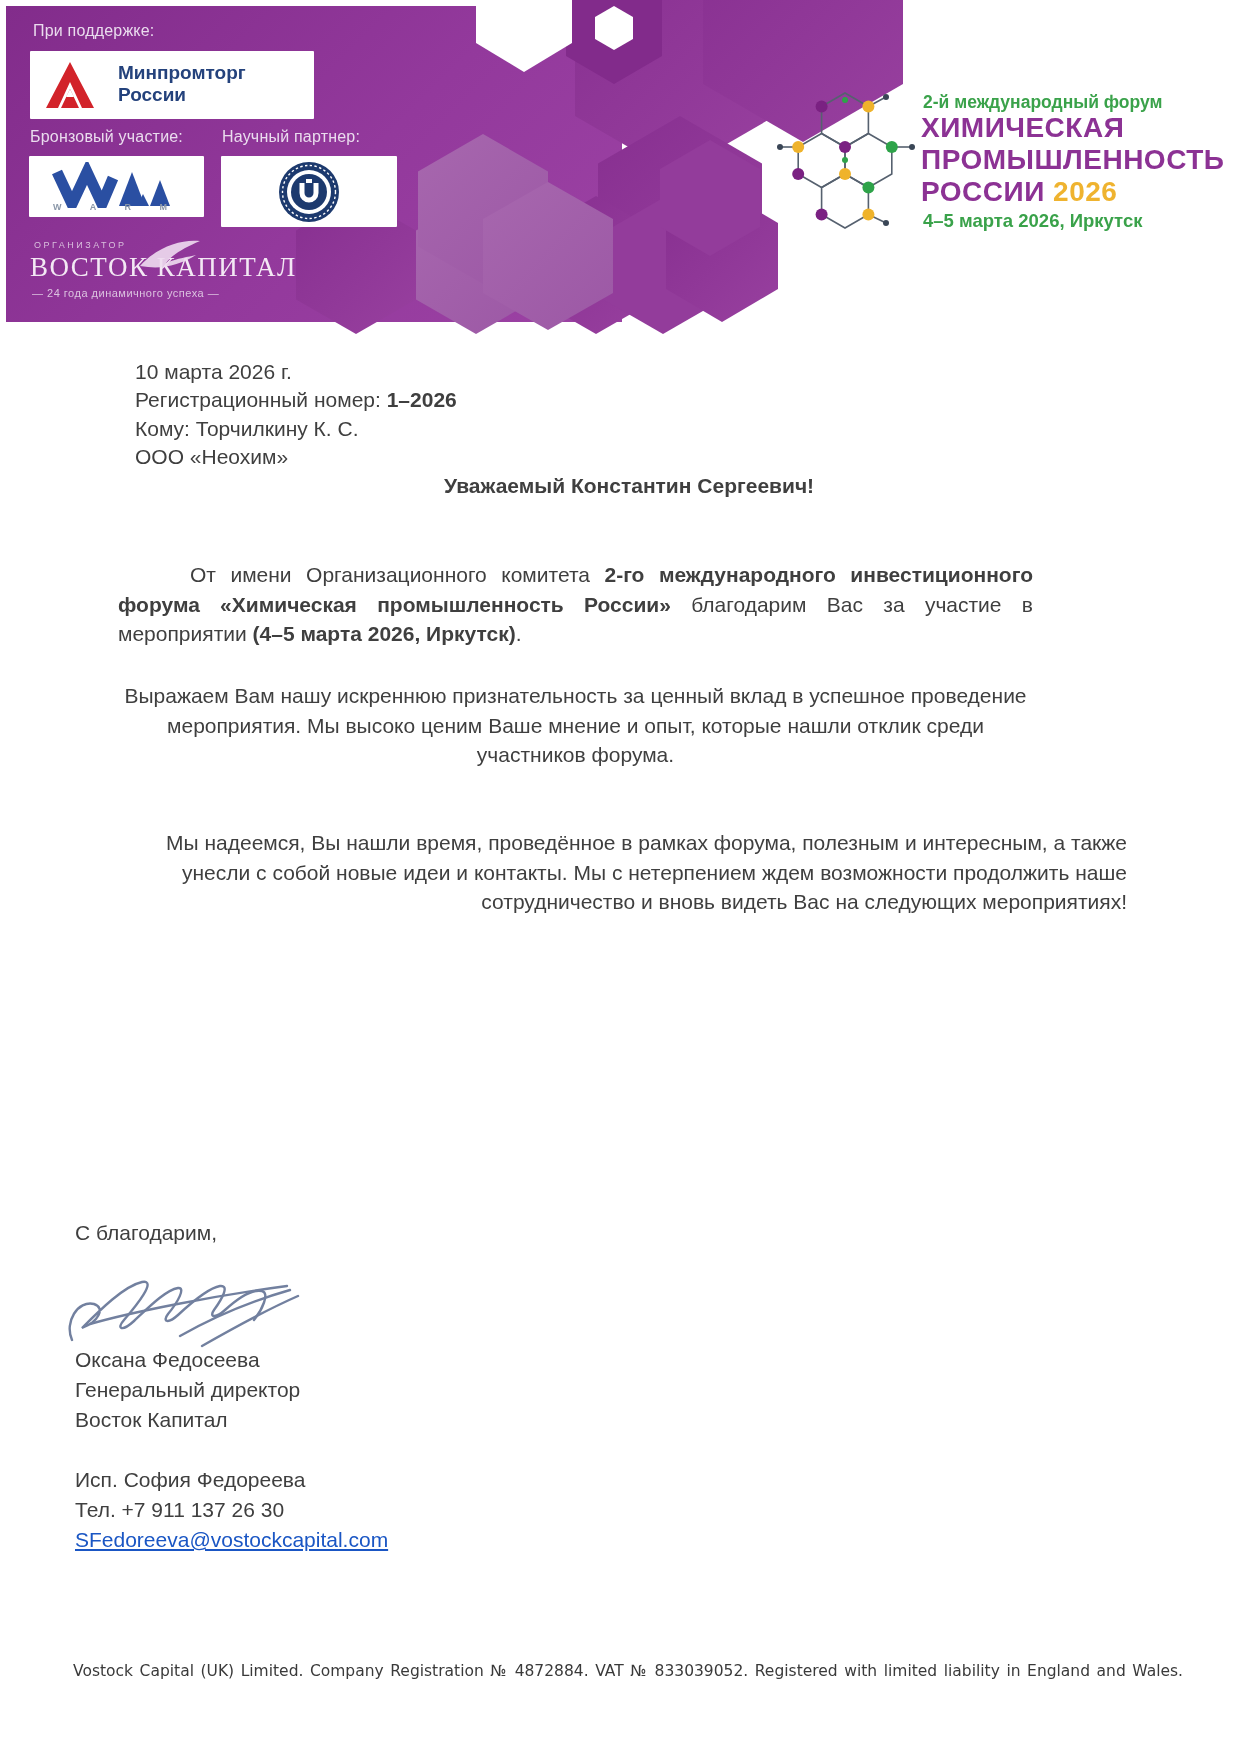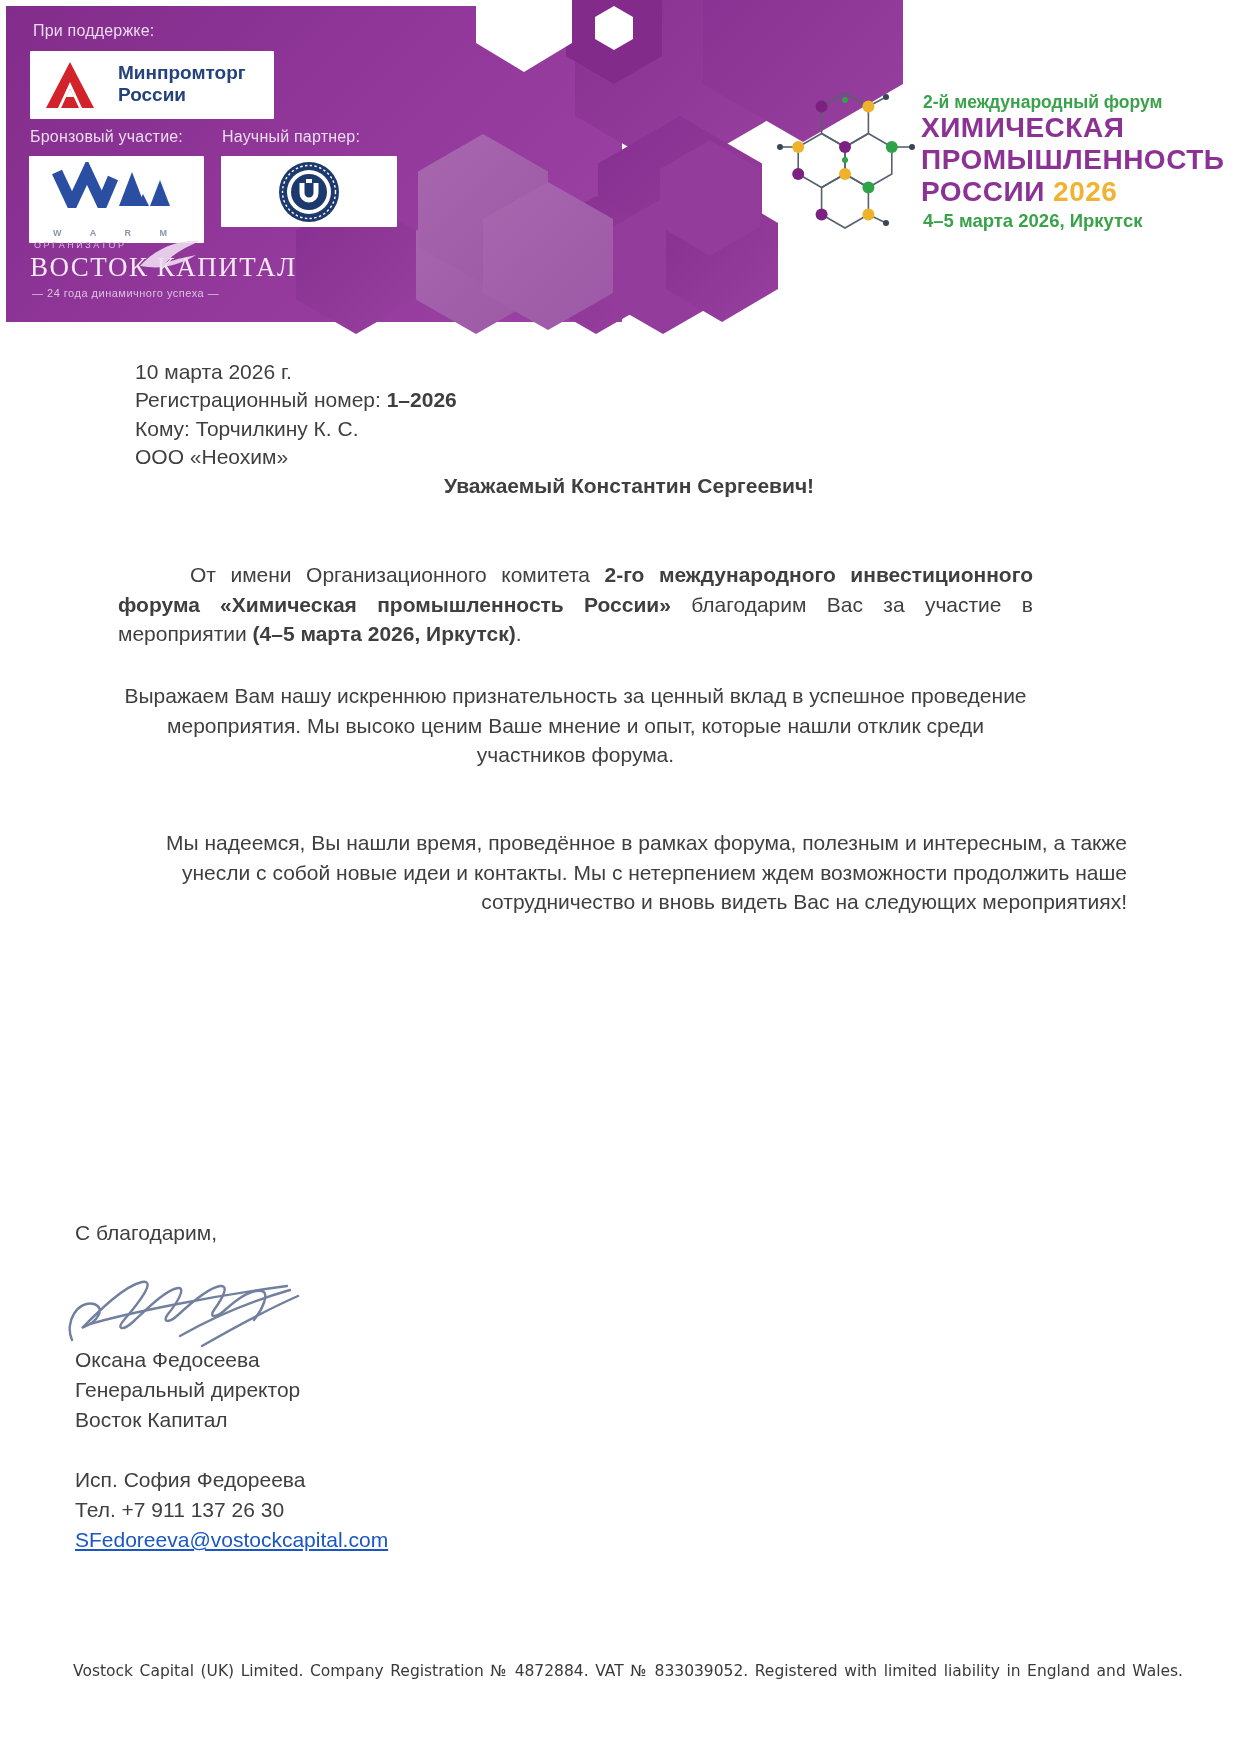--- a/index.html
+++ b/index.html
@@ -71,36 +71,36 @@
     <div class="hex hex-p" style="left:666px;top:190px;width:112px;height:132px;"></div>
     <div class="hex hex-light" style="left:418px;top:134px;width:130px;height:150px;"></div>
     <div class="hex hex-light" style="left:483px;top:182px;width:130px;height:148px;"></div>
     <div class="hex hex-mid" style="left:660px;top:140px;width:100px;height:116px;"></div>
     <div class="hex hex-dark" style="left:566px;top:-28px;width:96px;height:112px;"></div>
     <div class="hex hex-white" style="left:476px;top:-44px;width:96px;height:116px;"></div>
     <div class="hex hex-white" style="left:595px;top:6px;width:38px;height:44px;"></div>
 
     <div class="hdr-label" style="left:33px;top:22px;">При поддержке:</div>
 
-    <div class="card" style="left:30px;top:51px;width:244px;height:68px;">
+    <div class="card" style="left:30px;top:51px;width:244px;height:68px;padding-left:40px;">
       <svg width="52" height="50" style="position:absolute;left:14px;top:9px;" viewBox="0 0 52 50">
         <path d="M26,2 L50,48 L38,48 L26,22 L14,48 L2,48 Z" fill="#d2232a"></path>
         <path d="M17,48 L26,29 L35,48 Z" fill="#d2232a"></path>
         <path d="M22,37 L26,29 L30,37 Z" fill="#ffffff"></path>
       </svg>
       <div class="mpt-text">
         <div>Минпромторг</div>
         <div>России</div>
       </div>
     </div>
 
     <div class="hdr-label" style="left:30px;top:128px;">Бронзовый участие:</div>
     <div class="hdr-label" style="left:222px;top:128px;">Научный партнер:</div>
 
-    <div class="card" style="left:29px;top:156px;width:175px;height:87px;">
+    <div class="card" style="left:29px;top:156px;width:175px;height:61px;">
       <svg width="131" height="46" style="position:absolute;left:22px;top:6px;" viewBox="0 0 131 46">
         <polyline points="6,10 21,42 36,10 51,42 62,16" fill="none" stroke="#2a4fa2" stroke-width="11"></polyline>
         <path d="M68,44 L81,10 L94,44 Z" fill="#2a4fa2"></path>
         <path d="M99,44 L109,18 L119,44 Z" fill="#2a4fa2"></path>
         <path d="M86,44 L92,32 L98,44 Z" fill="#2a4fa2"></path>
       </svg>
       <div class="warm-letters">W A R M</div>
     </div>
 
     <div class="card" style="left:221px;top:156px;width:176px;height:71px;">

